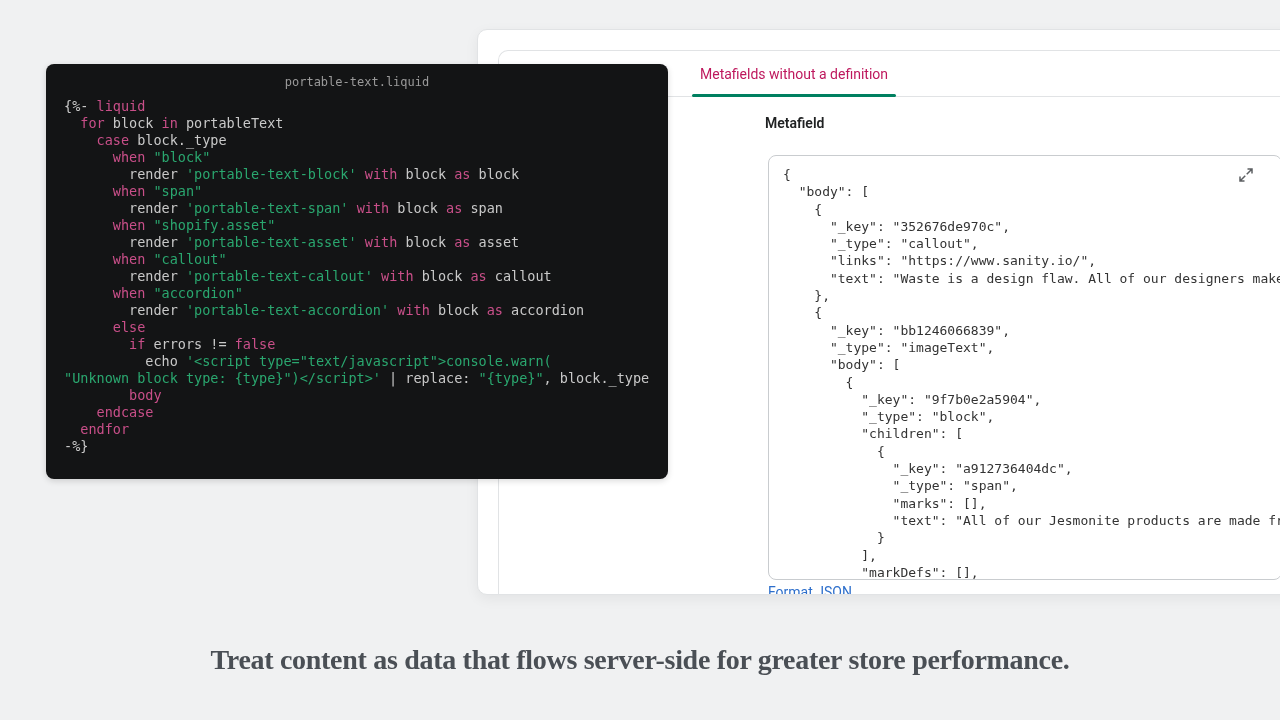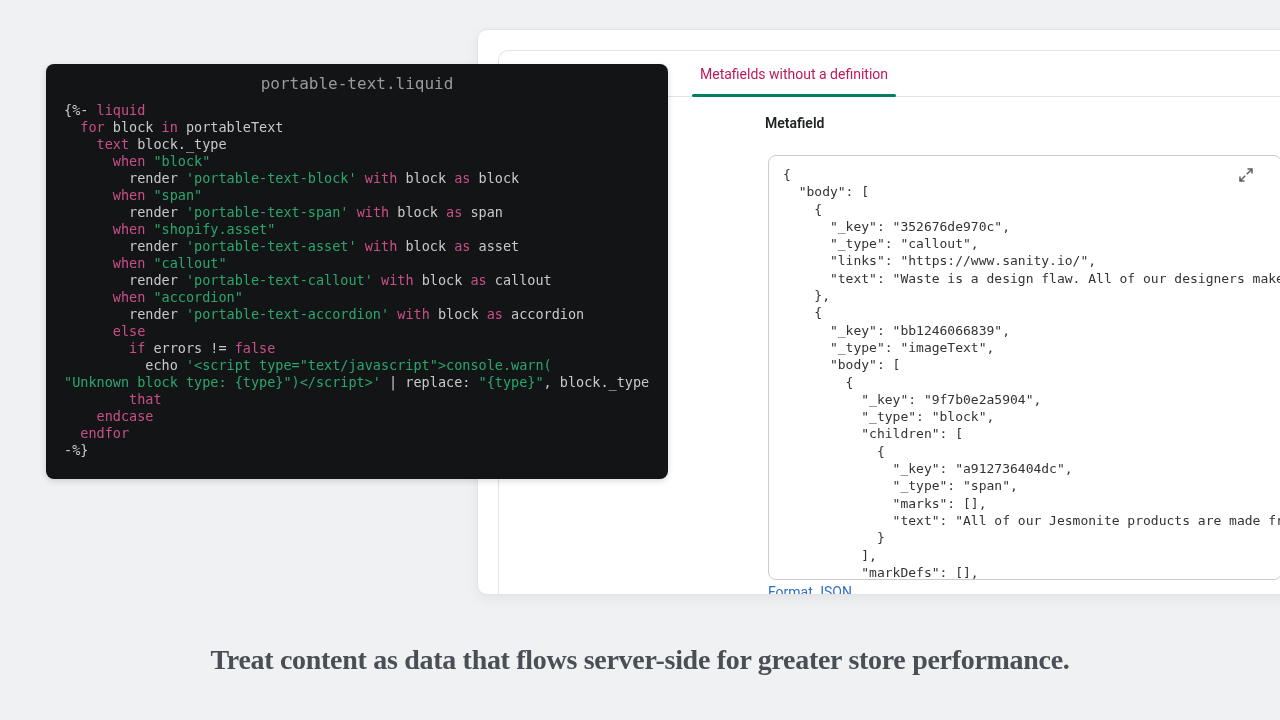--- a/index.html
+++ b/index.html
@@ -20,21 +20,21 @@
     width: 622px;
     height: 415px;
     background: #131415;
     border-radius: 8px;
     overflow: hidden;
     box-shadow: 0 2px 6px rgba(0,0,0,0.15);
   }
   .code-title {
     text-align: center;
     color: #9a9a9a;
-    font-size: 16px;
+    font-size: 12px;
     line-height: 1;
     padding: 12px 0 10px;
     font-family: ui-monospace, "SFMono-Regular", Menlo, Consolas, monospace;
   }
   .code-body {
     padding: 0 18px 20px;
     font-family: ui-monospace, "SFMono-Regular", Menlo, Consolas, monospace;
     font-size: 13.5px;
     line-height: 17px;
     white-space: pre;
@@ -194,35 +194,35 @@
     </div>
 
     <div class="format-link">Format JSON</div>
   </div>
 </div>
 
 <div class="code-panel">
   <div class="code-title">portable-text.liquid</div>
   <div class="code-body" id="code-body">{%- <span class="tok-key">liquid</span>
   <span class="tok-key">for</span> block <span class="tok-key">in</span> portableText
-    <span class="tok-key">text</span> block._type
+    <span class="tok-key">case</span> block._type
       <span class="tok-key">when</span> <span class="tok-str">"block"</span>
         render <span class="tok-str">'portable-text-block'</span> <span class="tok-key">with</span> block <span class="tok-key">as</span> block
       <span class="tok-key">when</span> <span class="tok-str">"span"</span>
         render <span class="tok-str">'portable-text-span'</span> <span class="tok-key">with</span> block <span class="tok-key">as</span> span
       <span class="tok-key">when</span> <span class="tok-str">"shopify.asset"</span>
         render <span class="tok-str">'portable-text-asset'</span> <span class="tok-key">with</span> block <span class="tok-key">as</span> asset
       <span class="tok-key">when</span> <span class="tok-str">"callout"</span>
         render <span class="tok-str">'portable-text-callout'</span> <span class="tok-key">with</span> block <span class="tok-key">as</span> callout
       <span class="tok-key">when</span> <span class="tok-str">"accordion"</span>
         render <span class="tok-str">'portable-text-accordion'</span> <span class="tok-key">with</span> block <span class="tok-key">as</span> accordion
       <span class="tok-key">else</span>
         <span class="tok-key">if</span> errors != <span class="tok-key">false</span>
           echo <span class="tok-str">'&lt;script type="text/javascript"&gt;console.warn(</span>
 <span class="tok-str">"Unknown block type: {type}")&lt;/script&gt;'</span> | replace: <span class="tok-str">"{type}"</span>, block._type
-        <span class="tok-key">that</span>
+        <span class="tok-key">body</span>
     <span class="tok-key">endcase</span>
   <span class="tok-key">endfor</span>
 -%}
 </div>
 </div>
 
 <div class="tagline">Treat content as data that flows server-side for greater store performance.</div>
 
 </body></html>

